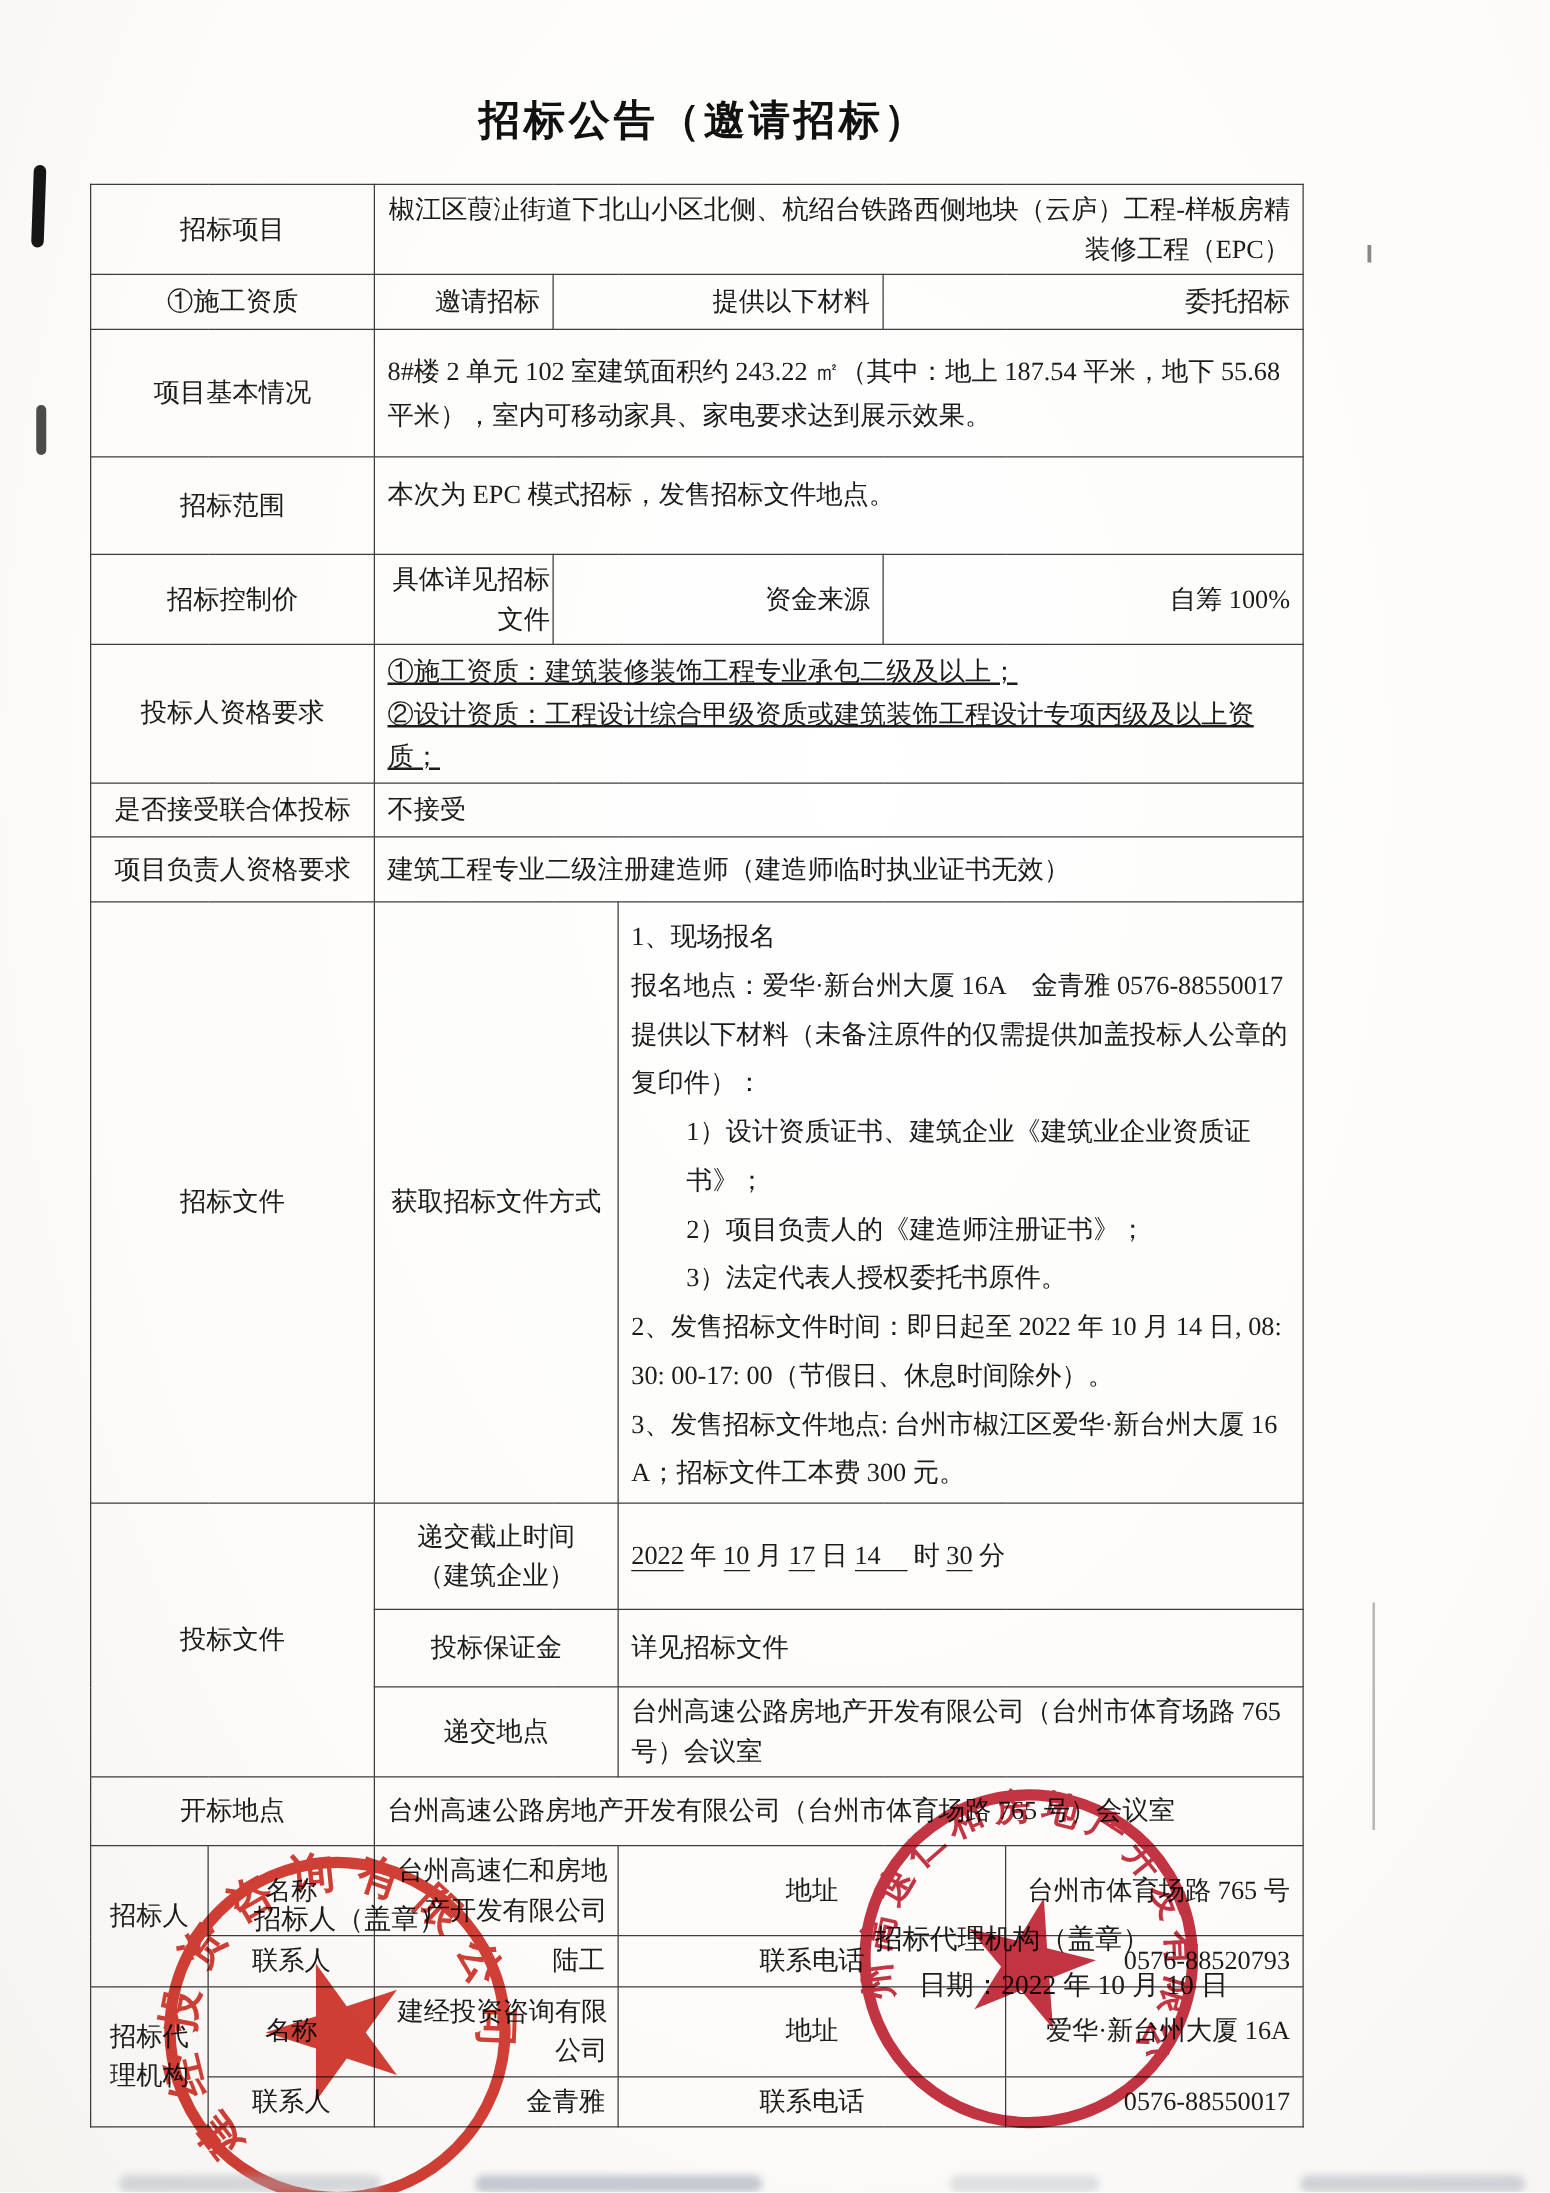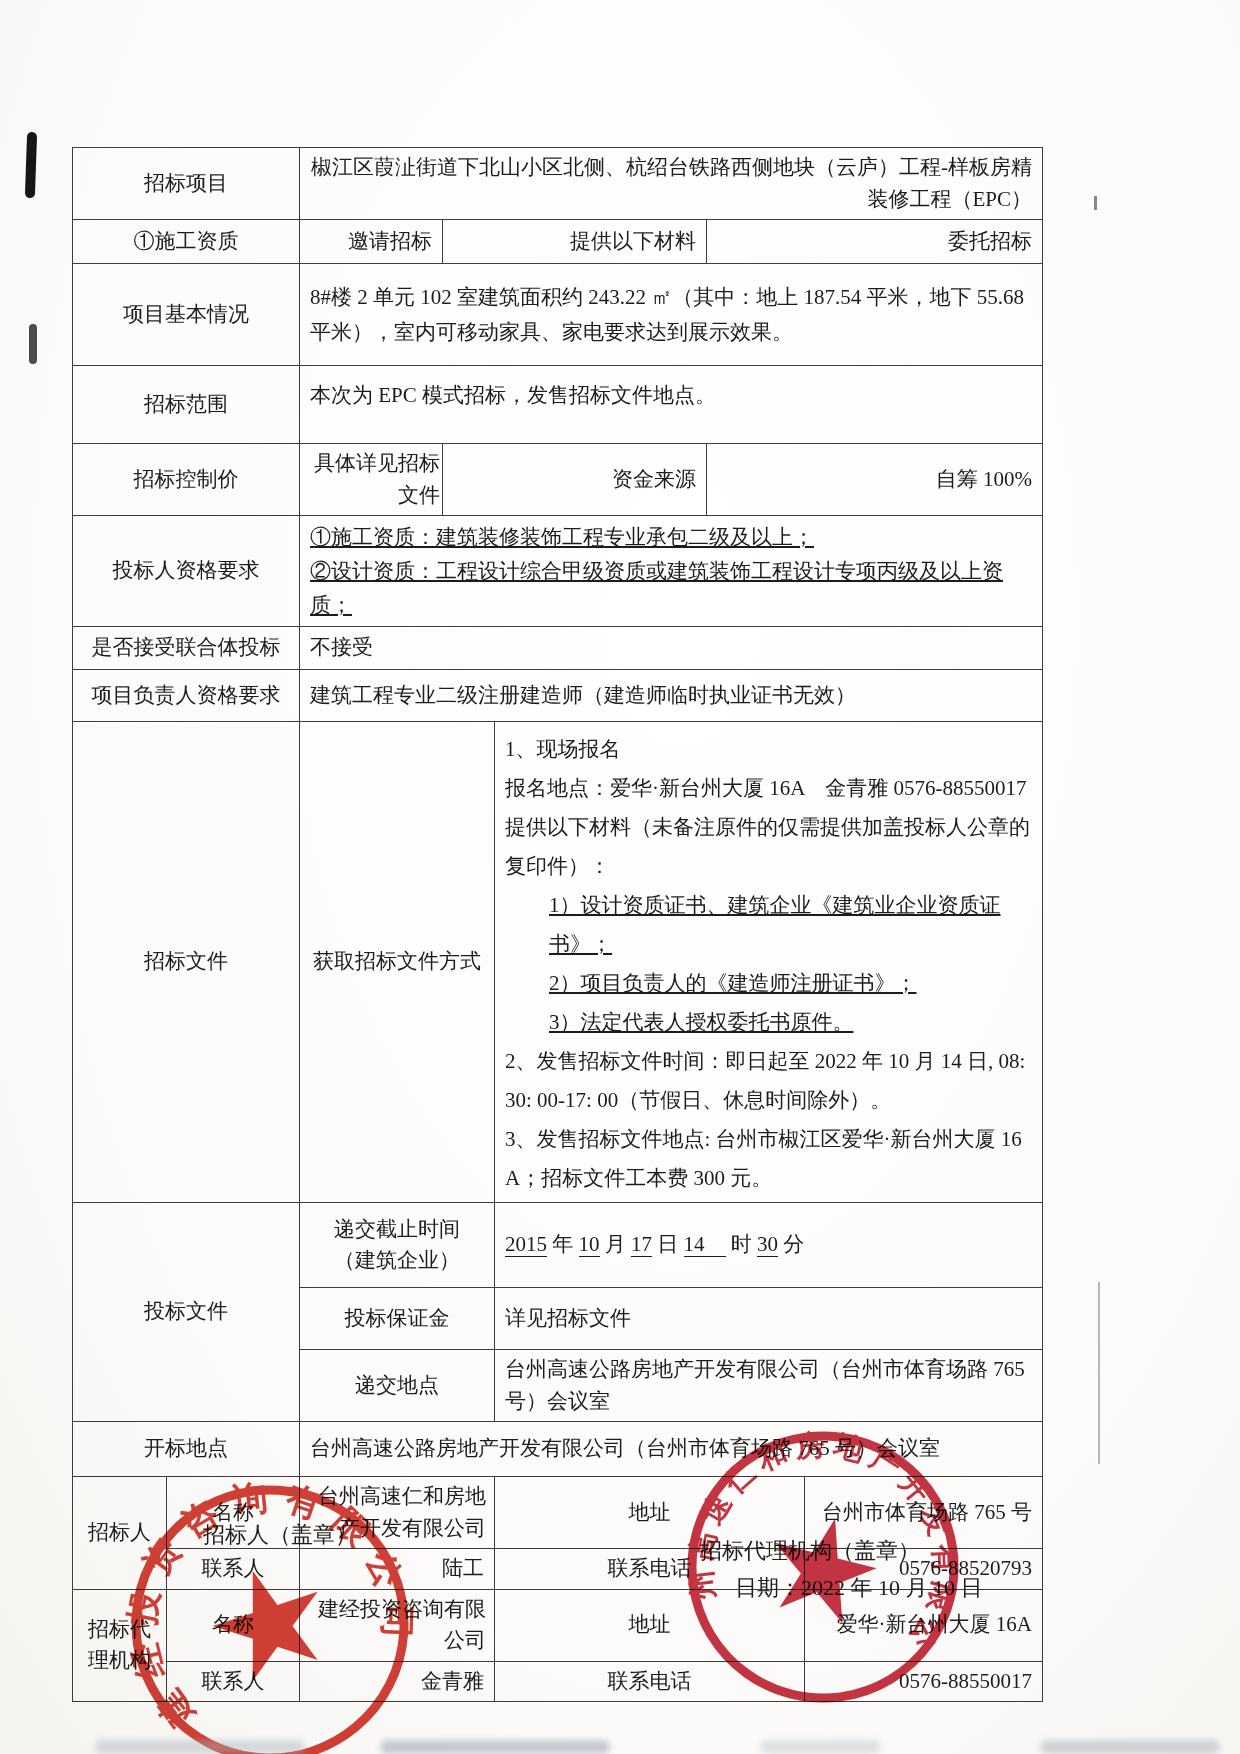--- a/index.html
+++ b/index.html
@@ -17,21 +17,21 @@
     border-collapse:collapse;table-layout:fixed;
   }
   table.doc td{
     border:1.7px solid #3d3d3d;font-size:21px;line-height:1.5;
     padding:4px 10px;vertical-align:middle;word-break:break-all;
   }
   td.lab{text-align:center;padding:4px 4px;}
   td.val{text-align:left;padding-left:14px;}
   td.ctr{text-align:right;}
   .docline{line-height:39px;}
-  .docline.indent{padding-left:44px;text-decoration:underline;}
+  .docline.indent{padding-left:44px;}
   .qline{line-height:34px;text-decoration:underline;}
   .small{font-size:19px;}
   .u{border-bottom:1.6px solid #1c1c1c;white-space:pre;}
   .footer-label{position:absolute;font-size:22px;color:#1c1c1c;}
   .stamp{position:absolute;mix-blend-mode:multiply;opacity:.9;}
   .artifact{position:absolute;pointer-events:none;}
   .blob1{left:26px;top:132px;width:10px;height:66px;background:#161616;border-radius:5px;transform:rotate(2deg);}
   .blob2{left:29px;top:324px;width:8px;height:40px;background:#2b2b2b;opacity:.85;border-radius:4px;}
   .edge-line{left:1098px;top:1282px;width:2px;height:182px;background:#8a8a8a;opacity:.6;}
   .edge-mark{left:1094px;top:196px;width:3px;height:14px;background:#555;opacity:.7;}
@@ -39,20 +39,21 @@
   .s1{left:95px;width:210px;}
   .s2{left:380px;width:230px;background:#9aa2b0;opacity:.55;}
   .s3{left:760px;width:120px;opacity:.35;}
   .s4{left:1040px;width:180px;background:#a8adb8;opacity:.5;}
 </style>
 </head>
 <body>
 
 <div class="page">
 
+  <h1 class="title">招标公告（邀请招标）</h1>
 
   <table class="doc">
     <colgroup>
       <col style="width:94px">
         <col style="width:133px">
         <col style="width:143px">
       <col style="width:52px">
         <col style="width:212px">
         <col style="width:98px">
         <col style="width:238px">
@@ -121,21 +122,21 @@
       </td>
     </tr>
 
     <tr style="height:85px">
       <td class="lab" colspan="2" rowspan="3">投标文件</td>
       <td class="lab" colspan="2">
         <div>递交截止时间</div>
         <div>（建筑企业）</div>
       </td>
       <td class="val" colspan="3">
-        <span class="u">2015</span><span> 年 </span><span class="u">10</span><span> 月 </span><span class="u">17</span><span> 日 </span><span class="u">14　</span><span> 时 </span><span class="u">30</span><span> 分</span>
+        <span class="u">2022</span><span> 年 </span><span class="u">10</span><span> 月 </span><span class="u">17</span><span> 日 </span><span class="u">14　</span><span> 时 </span><span class="u">30</span><span> 分</span>
       </td>
     </tr>
 
     <tr style="height:62px">
       <td class="lab" colspan="2">投标保证金</td>
       <td class="val" colspan="3">详见招标文件</td>
     </tr>
 
     <tr style="height:68px">
       <td class="lab" colspan="2">递交地点</td>

